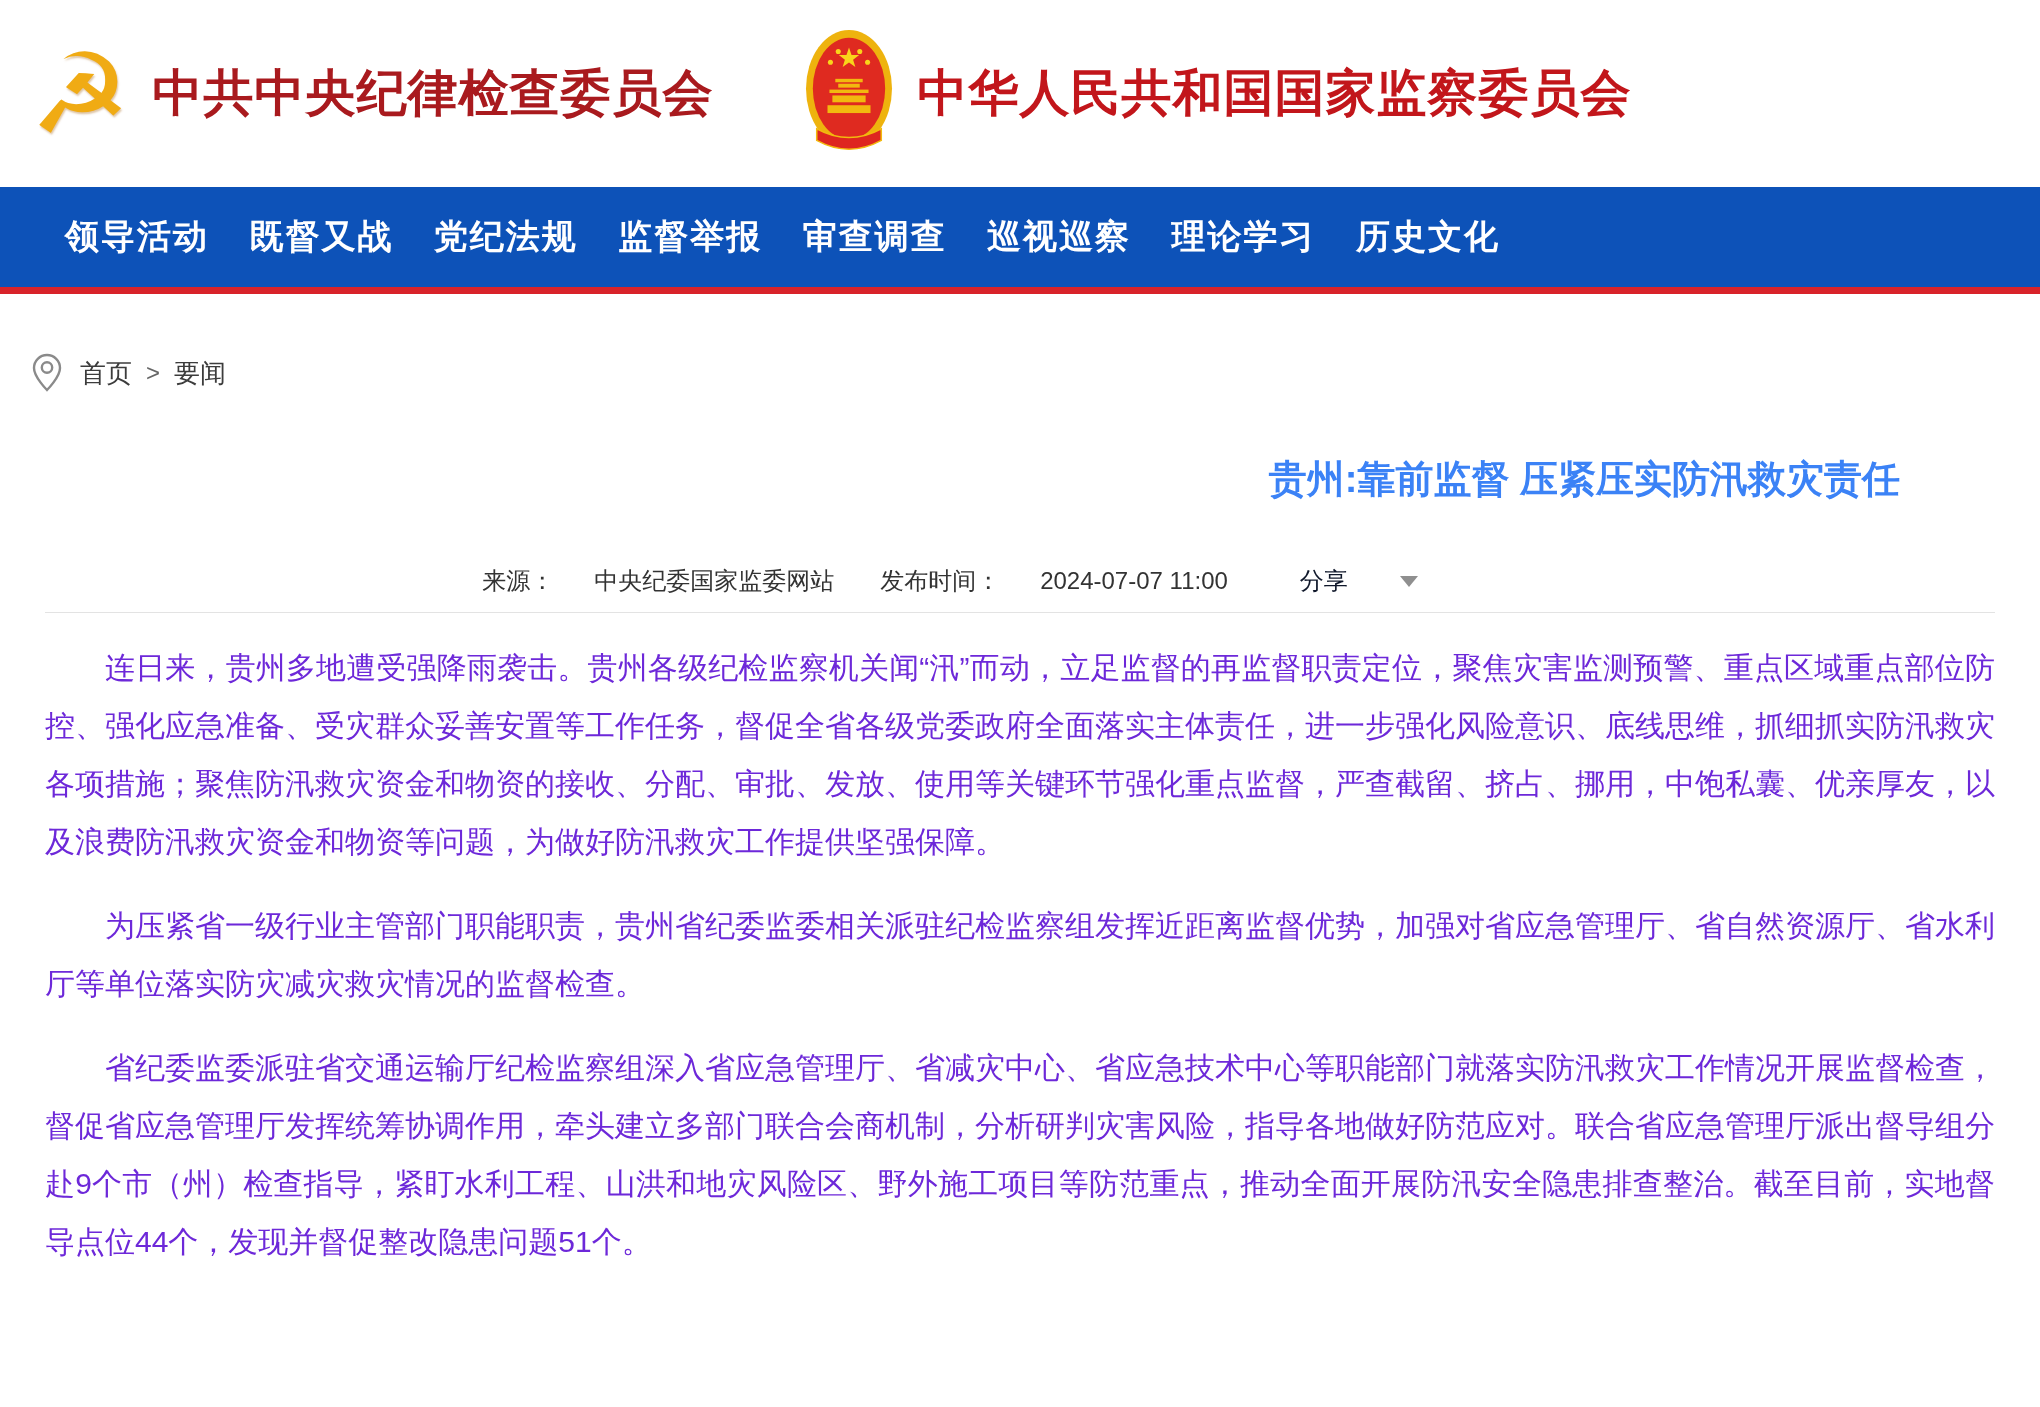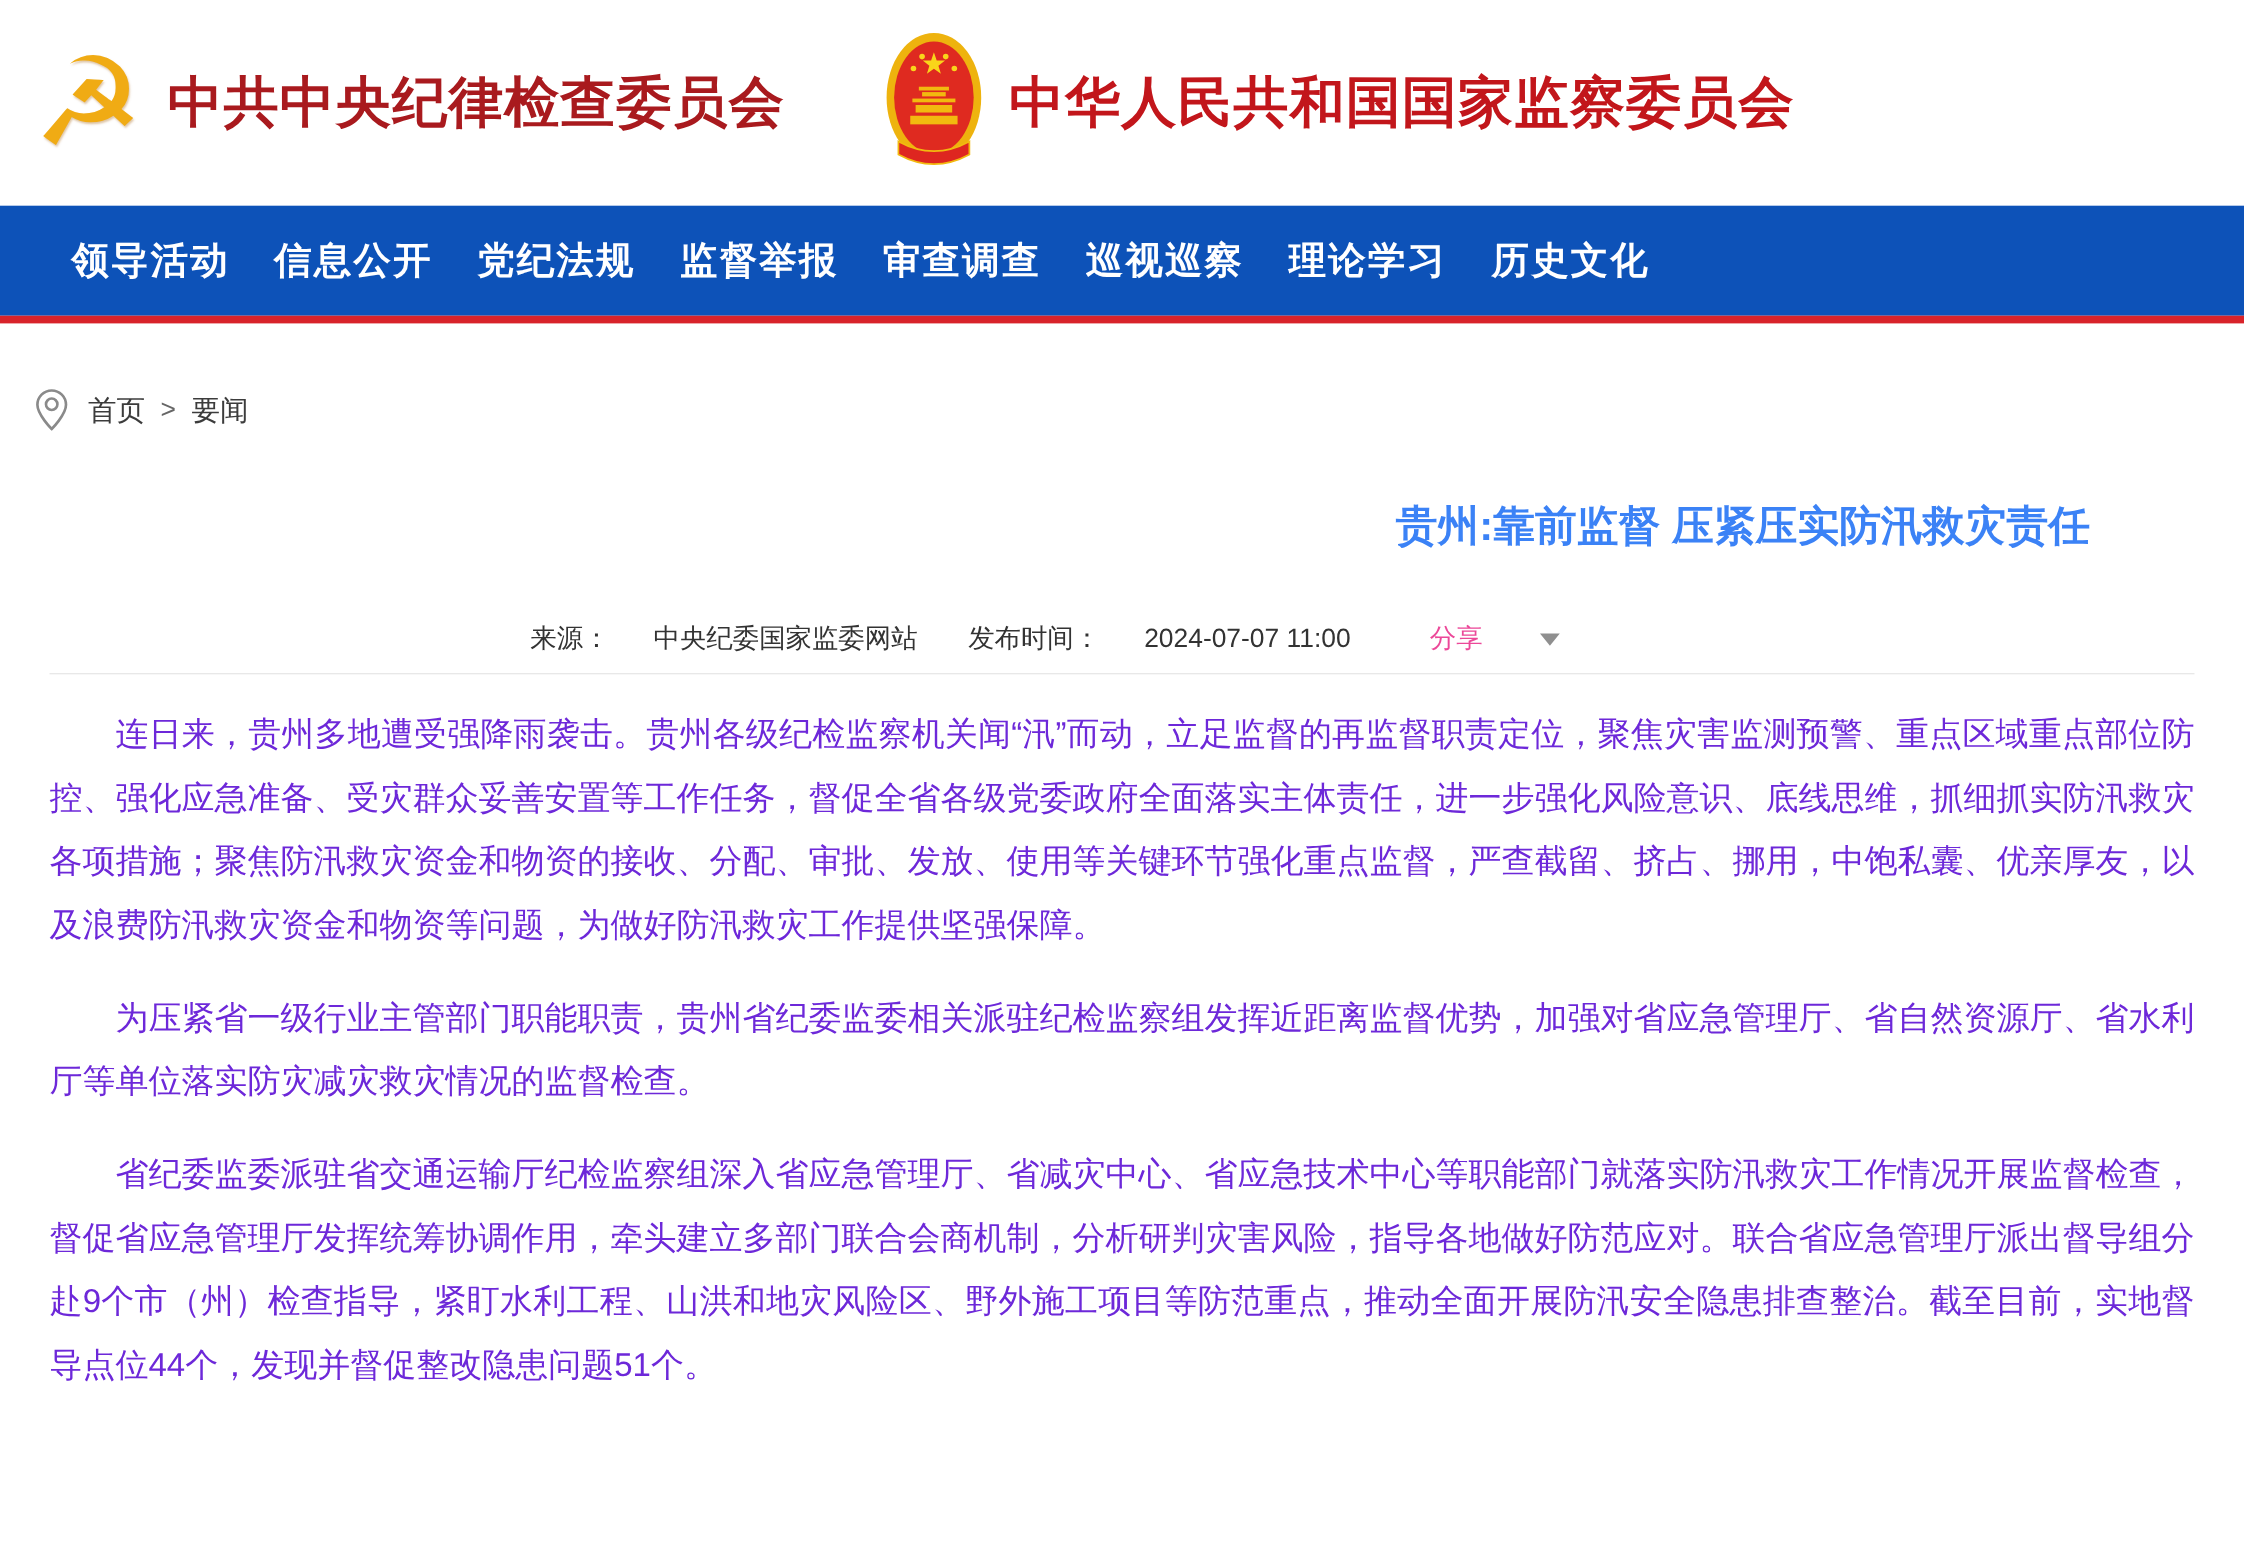--- a/index.html
+++ b/index.html
@@ -72,21 +72,21 @@
     font-weight: bold;
     color: #3b82f6;
   }
   .meta-row {
     margin-top: 64px;
     display: flex; justify-content: center; align-items: center;
     font-size: 24px; line-height: 30px; color: #333333;
   }
   .meta-group { display: flex; align-items: center; white-space: nowrap; gap: 40px; }
   .meta-publish { margin-left: 46px; }
-  .share-button { margin-left: 72px; cursor: pointer; color: #ec4899; display: flex; align-items: center; }
+  .share-button { margin-left: 72px; cursor: pointer; color: #0f172a; display: flex; align-items: center; }
   .caret-down {
     display: inline-block; margin-left: 12px;
     width: 0; height: 0;
     border-left: 9px solid transparent;
     border-right: 9px solid transparent;
     border-top: 11px solid #8f8f8f;
   }
   .divider {
     border: none;
     border-top: 1px solid #e3e3e3;
@@ -129,21 +129,21 @@
         <rect x="23" y="79" width="44" height="8" fill="#f2b90f"></rect>
         <path d="M12,103 Q45,121 78,103 L78,115 Q45,133 12,115 Z" fill="#de2620" stroke="#f2b90f" stroke-width="1.6"></path>
       </svg>
       <span class="brand-title nsc-title">中华人民共和国国家监察委员会</span>
     </div>
   </header>
 
   <nav class="main-nav">
     <div class="nav-inner">
       <span class="nav-item">领导活动</span>
-      <span class="nav-item">信息公开</span>
+      <span class="nav-item">既督又战</span>
       <span class="nav-item">党纪法规</span>
       <span class="nav-item">监督举报</span>
       <span class="nav-item">审查调查</span>
       <span class="nav-item">巡视巡察</span>
       <span class="nav-item">理论学习</span>
       <span class="nav-item">历史文化</span>
     </div>
   </nav>
   <div class="red-stripe"></div>
 

